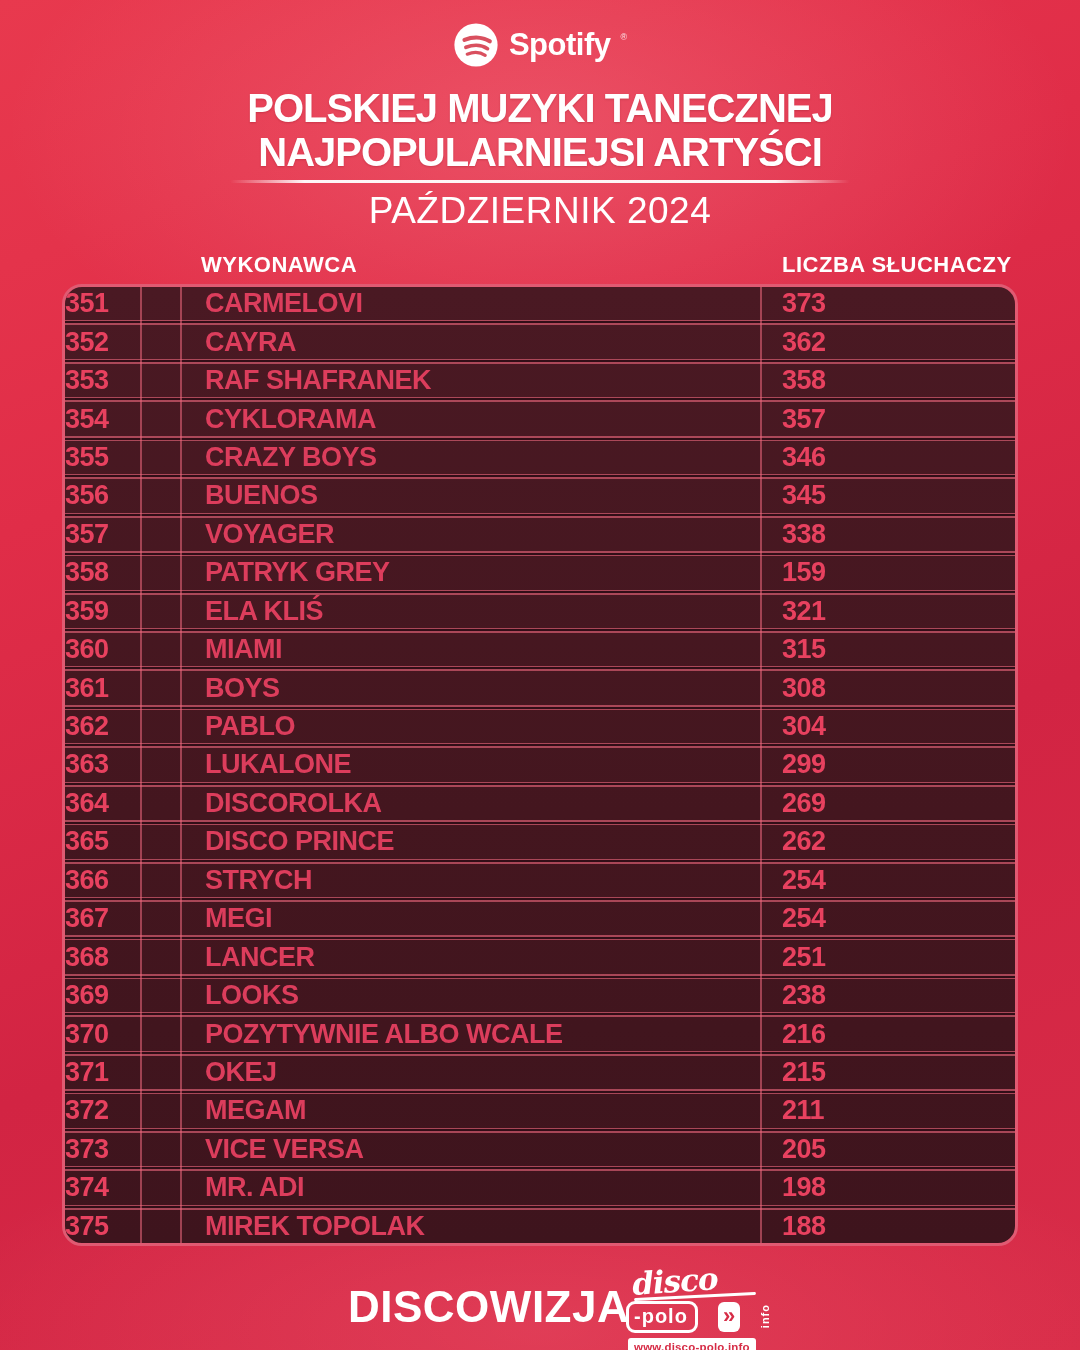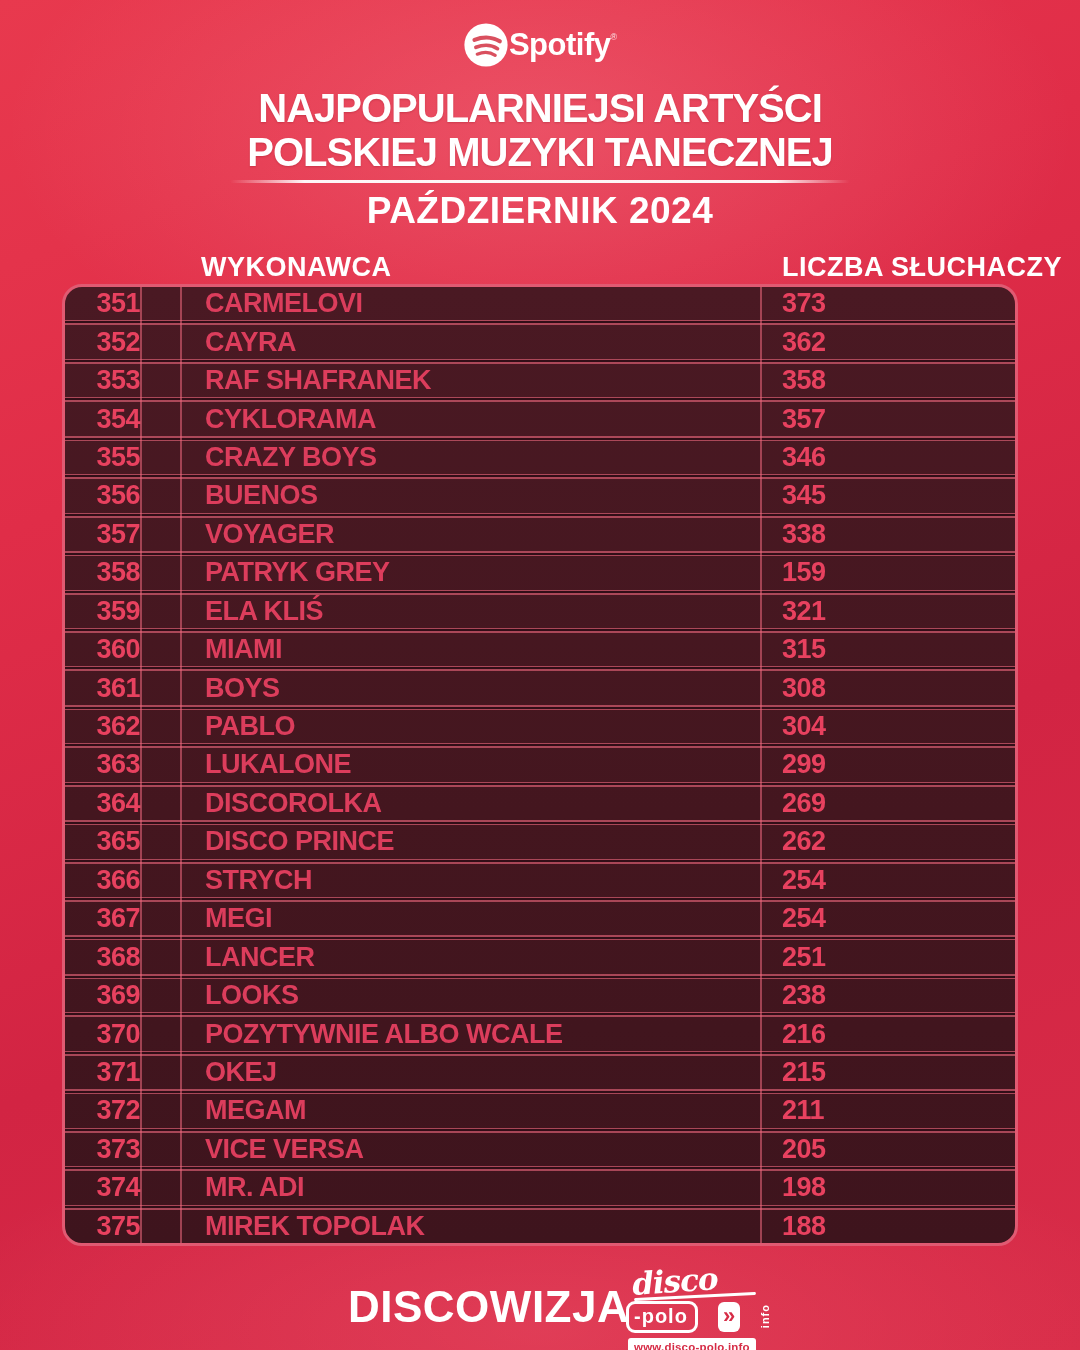--- a/index.html
+++ b/index.html
@@ -12,42 +12,42 @@
     position:relative;width:1080px;height:1350px;
     background:
       radial-gradient(820px 420px at 50% 130px, rgba(255,160,170,0.28), rgba(255,160,170,0) 65%),
       radial-gradient(900px 300px at 50% 1330px, rgba(255,120,135,0.25), rgba(255,120,135,0) 70%),
       linear-gradient(158deg,#e8394e 0%,#e02d48 30%,#d22443 62%,#d82c48 100%);
   }
 
   
   .spotify{
     position:absolute;top:22px;left:0;width:100%;
-    display:flex;align-items:center;justify-content:center;
+    display:flex;align-items:center;justify-content:center;gap:10px;
   }
   .spotify-word{color:#fff;font-weight:700;font-size:31px;letter-spacing:-0.5px;}
   .spotify-tm{color:#fff;font-size:9px;margin-top:-16px;opacity:.85;}
   .title{
     position:absolute;top:86px;left:0;width:100%;
     text-align:center;color:#fff;font-weight:700;
     font-size:40px;line-height:44px;letter-spacing:-1px;
     text-shadow:0 1px 2px rgba(120,10,25,0.25);
   }
   .title-rule{
     position:absolute;top:180px;left:230px;width:620px;height:3px;
     background:linear-gradient(90deg,rgba(255,255,255,0) 0%,rgba(255,255,255,.95) 12%,rgba(255,255,255,.95) 88%,rgba(255,255,255,0) 100%);
     border-radius:2px;
   }
   .subtitle{
     position:absolute;top:190px;left:0;width:100%;
-    text-align:center;color:#fff;font-weight:700;font-size:37px;letter-spacing:0.5px;
+    text-align:center;color:#fff;font-weight:400;font-size:37px;letter-spacing:0.5px;
   }
 
   
-  .col-head{position:absolute;top:252px;color:#fff;font-weight:700;font-size:27px;letter-spacing:0.5px;}
+  .col-head{position:absolute;top:252px;color:#fff;font-weight:700;font-size:22px;letter-spacing:0.5px;}
   .col-head.artist{left:201px;}
   .col-head.listeners{left:782px;}
 
   
   .rtable{
     position:absolute;left:62px;top:284px;width:956px;height:962px;
     box-sizing:border-box;border:3px solid #e05a72;border-radius:20px;
     background:linear-gradient(180deg,#4a1923 0%,#44161f 55%,#3e141d 100%);
     overflow:hidden;
   }
@@ -58,21 +58,21 @@
     align-items:center;
   }
   .rsep{
     flex:0 0 5px;
     background:linear-gradient(180deg,
       rgba(238,104,126,0.60) 0px, rgba(238,104,126,0.60) 1.5px,
       #310e17 1.5px, #310e17 3.5px,
       rgba(238,104,126,0.60) 3.5px, rgba(238,104,126,0.60) 5px);
   }
   .cell{font-weight:700;font-size:27px;letter-spacing:-0.5px;white-space:nowrap;}
-  .cell.rank{color:#e8415f;text-align:right;margin-left:20px;}
+  .cell.rank{color:#e8415f;text-align:left;}
   .cell.artist{color:#dc3d5c;padding-left:25px;}
   .cell.listeners{color:#e8415f;padding-left:22px;}
   .vline{position:absolute;top:0;bottom:0;width:2px;background:rgba(238,104,126,0.55);z-index:2;}
   .v1{left:75px;}.v2{left:115px;}.v3{left:695px;}
 
   
   .discowizja{
     position:absolute;left:348px;top:1282px;
     color:#fff;font-weight:700;font-size:44px;letter-spacing:0.5px;
   }
@@ -116,22 +116,22 @@
       <circle cx="50" cy="50" r="47" fill="#ffffff"></circle>
       <path d="M25 39 C 45 31, 66 33, 80 42" stroke="#d9505f" stroke-width="9" fill="none" stroke-linecap="round"></path>
       <path d="M28 55 C 45 48.5, 63 50, 75 58" stroke="#d9505f" stroke-width="8" fill="none" stroke-linecap="round"></path>
       <path d="M31 70 C 45 64.5, 60 66, 70 72.5" stroke="#d9505f" stroke-width="7" fill="none" stroke-linecap="round"></path>
     </svg>
     <span class="spotify-word">Spotify</span>
     <span class="spotify-tm">®</span>
   </div>
 
   <div class="title">
+    <div>POLSKIEJ MUZYKI TANECZNEJ</div>
     <div>NAJPOPULARNIEJSI ARTYŚCI</div>
-    <div>POLSKIEJ MUZYKI TANECZNEJ</div>
   </div>
   <div class="title-rule"></div>
   <div class="subtitle">PAŹDZIERNIK 2024</div>
 
   <div class="col-head artist">WYKONAWCA</div>
   <div class="col-head listeners">LICZBA SŁUCHACZY</div>
 
   <div class="rtable">
     <div class="rows">
         <div class="trow">

